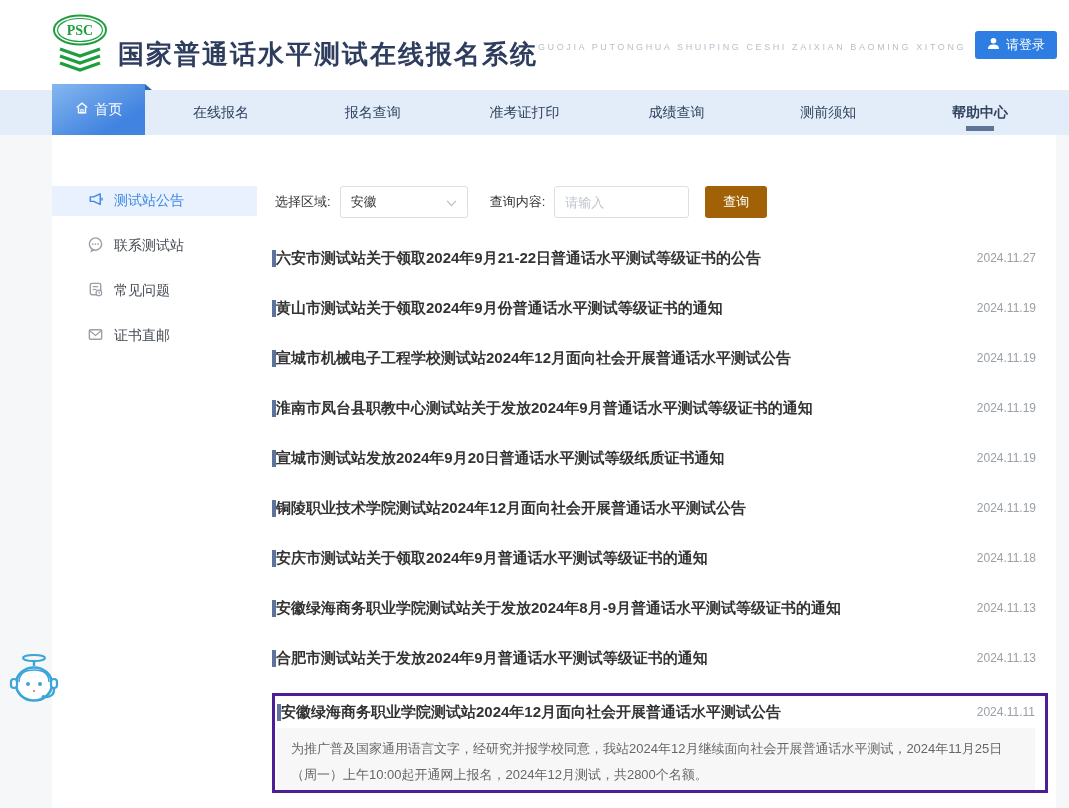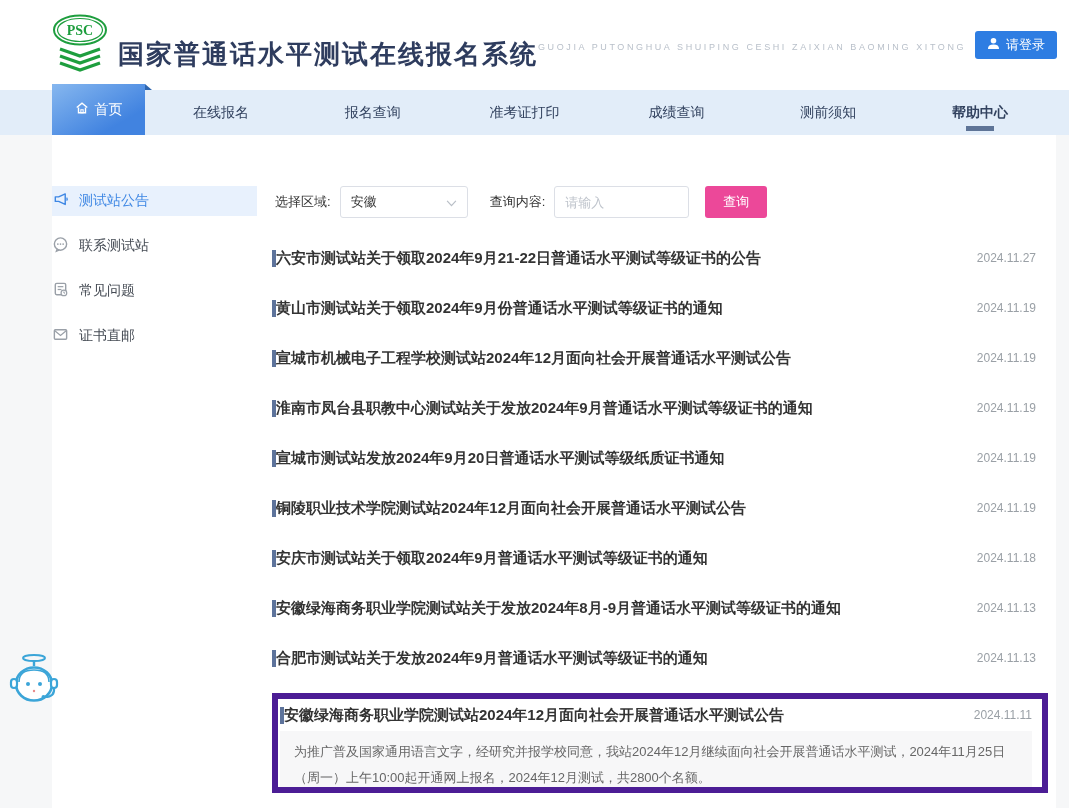--- a/index.html
+++ b/index.html
@@ -32,49 +32,49 @@
   .nav-item { flex:1; display:flex; align-items:center; justify-content:center;
     font-size:14px; color:#32425f; cursor:pointer; position:relative; }
   .nav-item.emph { font-weight:700; }
   .nav-item.emph::after { content:""; position:absolute; bottom:4px; left:50%;
     transform:translateX(-50%); width:28px; height:5px; background:#5e7497; }
   
   .panel { position:absolute; left:52px; top:135px; width:1004px; bottom:0;
     background:#fff; display:flex; }
   .sidebar { width:205px; padding-top:51px; flex:none; }
   .side-item { height:30px; margin-bottom:15px; display:flex; align-items:center;
-    gap:10px; font-size:14px; color:#454b54; cursor:pointer; }
+    gap:10px; padding-left:35px; font-size:14px; color:#454b54; cursor:pointer; }
   .side-item svg { flex:none; }
   .side-item.active { background:#e8f1fd; color:#3e87e4; }
   .main { flex:1; padding:51px 20px 0 15px; position:relative; min-width:0; }
   
   .filters { display:flex; align-items:center; height:32px; font-size:13px; color:#333; }
   .f-label { margin:0 9px 0 3px; }
   .f-label2 { margin-left:22px; margin-right:9px; }
   .select { width:128px; height:32px; border:1px solid #dcdfe6; border-radius:3px;
     display:flex; align-items:center; justify-content:space-between; padding:0 10px;
     font-size:13px; color:#333; background:#fff; cursor:pointer; }
   .select.placeholder { color:#bfc4cc; }
   .select + .select { margin-left:18px; }
   .text-input { width:135px; height:32px; border:1px solid #dcdfe6; border-radius:3px;
     padding:0 10px; font-size:13px; color:#333; outline:none; }
   .text-input::placeholder { color:#bfc4cc; }
-  .search-btn { margin-left:16px; width:62px; height:32px; background:#ec4899;
+  .search-btn { margin-left:16px; width:62px; height:32px; background:#a16207;
     border:none; border-radius:3px; color:#fff; font-size:13px; cursor:pointer; }
   
   .list { margin-top:15px; }
   .row { min-height:50px; display:flex; flex-direction:column; justify-content:center; }
   .row-top { display:flex; align-items:center; justify-content:space-between; }
   .row-left { display:flex; align-items:center; min-width:0; }
   .tick { width:4px; height:17px; background:#5d739b; flex:none; }
   .row-title { font-size:15px; font-weight:700; color:#333; white-space:nowrap;
     overflow:hidden; text-overflow:ellipsis; cursor:pointer; }
   .row-date { font-size:12px; color:#9aa0a6; flex:none; margin-left:20px; }
   .row.highlight { margin-top:10px; margin-right:-12px; height:100px; min-height:0;
-    border:6px solid #4c1d95; justify-content:flex-start; padding:0 10px 0 2px;
+    border:3px solid #4c1d95; justify-content:flex-start; padding:0 10px 0 2px;
     overflow:visible; }
   .row.highlight .row-top { height:32px; flex:none; }
   .preview { background:#f7f7f8; height:78px; overflow:hidden; padding:8px 14px;
     font-size:13px; color:#666; line-height:26px; }
   .preview p { margin:0; }
   
   .robot { position:absolute; left:9px; top:652px; width:50px; height:58px; cursor:pointer; }
 </style>
 </head>
 <body>

